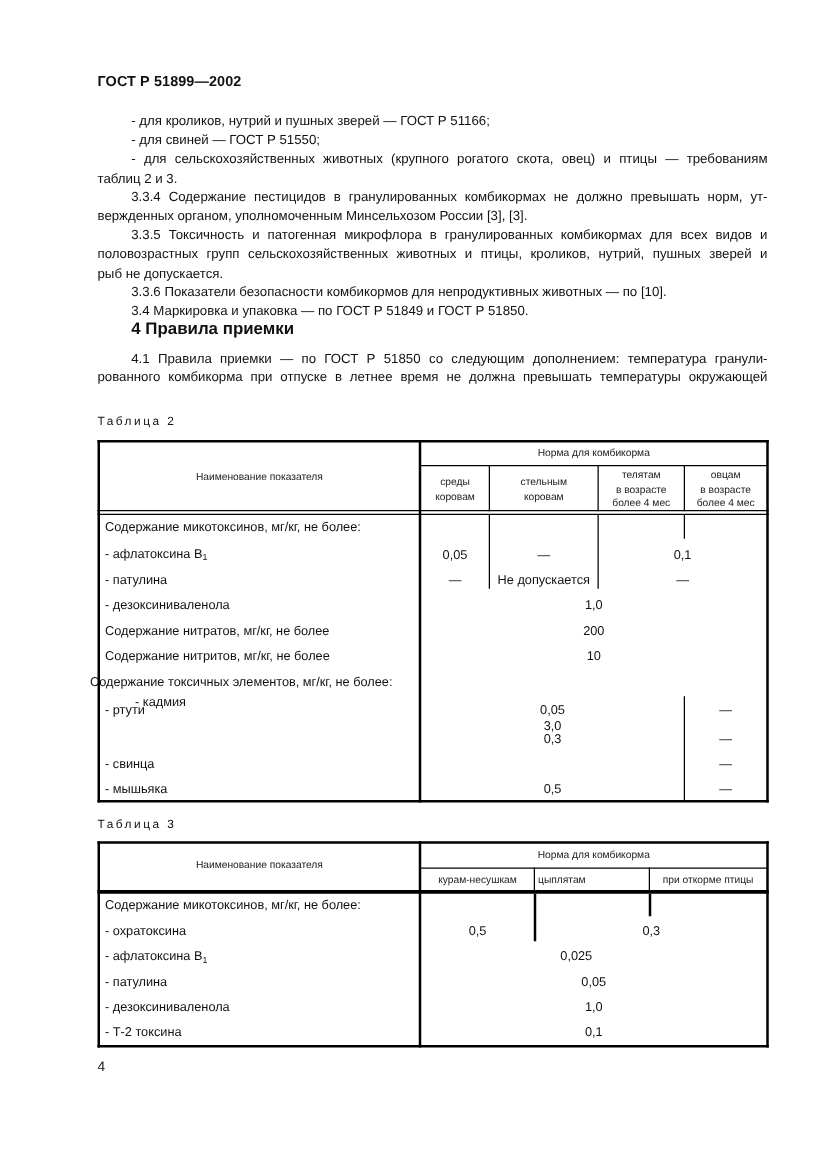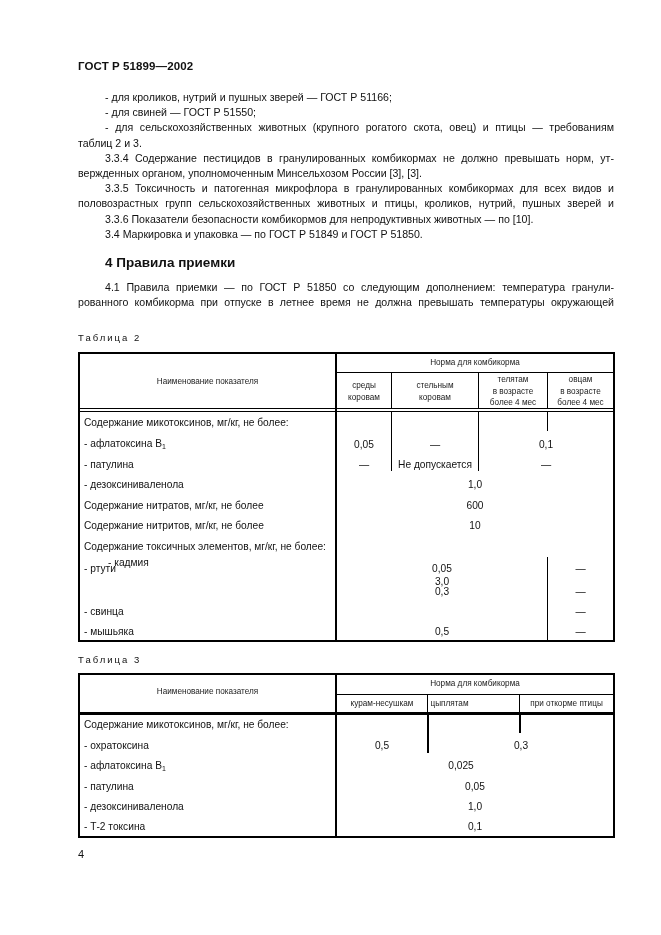--- a/index.html
+++ b/index.html
@@ -29,20 +29,21 @@
 
 <div class="abs p" style="left:78px; top:90px; width:536px;">
   <div><span class="indent"></span><span>- для кроликов, нутрий и пушных зверей — ГОСТ Р 51166;</span></div>
   <div><span class="indent"></span><span>- для свиней — ГОСТ Р 51550;</span></div>
   <div style="text-align-last: justify;"><span class="indent"></span><span>- для сельскохозяйственных животных (крупного рогатого скота, овец) и птицы — требованиям</span></div>
   <div><span>таблиц 2 и 3.</span></div>
   <div style="text-align-last: justify;"><span class="indent"></span><span>3.3.4 Содержание пестицидов в гранулированных комбикормах не должно превышать норм, ут-</span></div>
   <div><span>вержденных органом, уполномоченным Минсельхозом России [3], [3].</span></div>
   <div style="text-align-last: justify;"><span class="indent"></span><span>3.3.5 Токсичность и патогенная микрофлора в гранулированных комбикормах для всех видов и</span></div>
   <div style="text-align-last: justify;"><span>половозрастных групп сельскохозяйственных животных и птицы, кроликов, нутрий, пушных зверей и</span></div>
+  <div><span>рыб не допускается.</span></div>
   <div><span class="indent"></span><span>3.3.6 Показатели безопасности комбикормов для непродуктивных животных — по [10].</span></div>
   <div><span class="indent"></span><span>3.4 Маркировка и упаковка — по ГОСТ Р 51849 и ГОСТ Р 51850.</span></div>
 </div>
 
 <div class="abs h2">4 Правила приемки</div>
 <div class="abs p" style="left:78px; top:280px; width:536px;">
   <div style="text-align-last: justify;"><span class="indent"></span><span>4.1 Правила приемки — по ГОСТ Р 51850 со следующим дополнением: температура гранули-</span></div>
   <div style="text-align-last: justify;"><span>рованного комбикорма при отпуске в летнее время не должна превышать температуры окружающей</span></div>
 </div>
 
@@ -93,36 +94,36 @@
     <div>в возрасте</div>
     <div>более 4 мес</div>
   </div>
 
   <div class="cell" style="left:84px; top:416px;">Содержание микотоксинов, мг/кг, не более:</div>
   <div class="cell" style="left:84px; top:437px;"><span>- афлатоксина B</span><sub>1</sub></div>
   <div class="cell" style="left:84px; top:458px;">- патулина</div>
   <div class="cell" style="left:84px; top:478px;">- дезоксиниваленола</div>
   <div class="cell" style="left:84px; top:499px;">Содержание нитратов, мг/кг, не более</div>
   <div class="cell" style="left:84px; top:519px;">Содержание нитритов, мг/кг, не более</div>
-  <div class="cell" style="left:84px; top:540px;">Содержание токсичных элементов, мг/кг, не более:</div>
+  <div class="cell" style="left:72px; top:540px;">Содержание токсичных элементов, мг/кг, не более:</div>
   <div class="cell" style="left:84px; top:562px;">- ртути</div>
   <div class="cell" style="left:84px; top:556px;margin-left:24px;">- кадмия</div>
   <div class="cell" style="left:84px; top:605px;">- свинца</div>
   <div class="cell" style="left:84px; top:625px;">- мышьяка</div>
 
   <div class="cell c" style="left:337px; top:438px; width:54px;">0,05</div>
   <div class="cell c" style="left:392px; top:438px; width:86px;">—</div>
   <div class="cell c" style="left:479px; top:438px; width:134px;">0,1</div>
 
   <div class="cell c" style="left:337px; top:458px; width:54px;">—</div>
   <div class="cell c" style="left:392px; top:458px; width:86px;">Не допускается</div>
   <div class="cell c" style="left:479px; top:458px; width:134px;">—</div>
 
   <div class="cell c" style="left:337px; top:478px; width:276px;">1,0</div>
-  <div class="cell c" style="left:337px; top:499px; width:276px;">600</div>
+  <div class="cell c" style="left:337px; top:499px; width:276px;">200</div>
   <div class="cell c" style="left:337px; top:519px; width:276px;">10</div>
 
   <div class="cell c" style="left:337px; top:562px; width:210px;">0,05</div>
   <div class="cell c" style="left:548px; top:562px; width:65px;">—</div>
   <div class="cell c" style="left:337px; top:585px; width:210px;">0,3</div>
   <div class="cell c" style="left:548px; top:585px; width:65px;">—</div>
   <div class="cell c" style="left:337px; top:575px; width:210px;">3,0</div>
   <div class="cell c" style="left:548px; top:605px; width:65px;">—</div>
   <div class="cell c" style="left:337px; top:625px; width:210px;">0,5</div>
   <div class="cell c" style="left:548px; top:625px; width:65px;">—</div>

